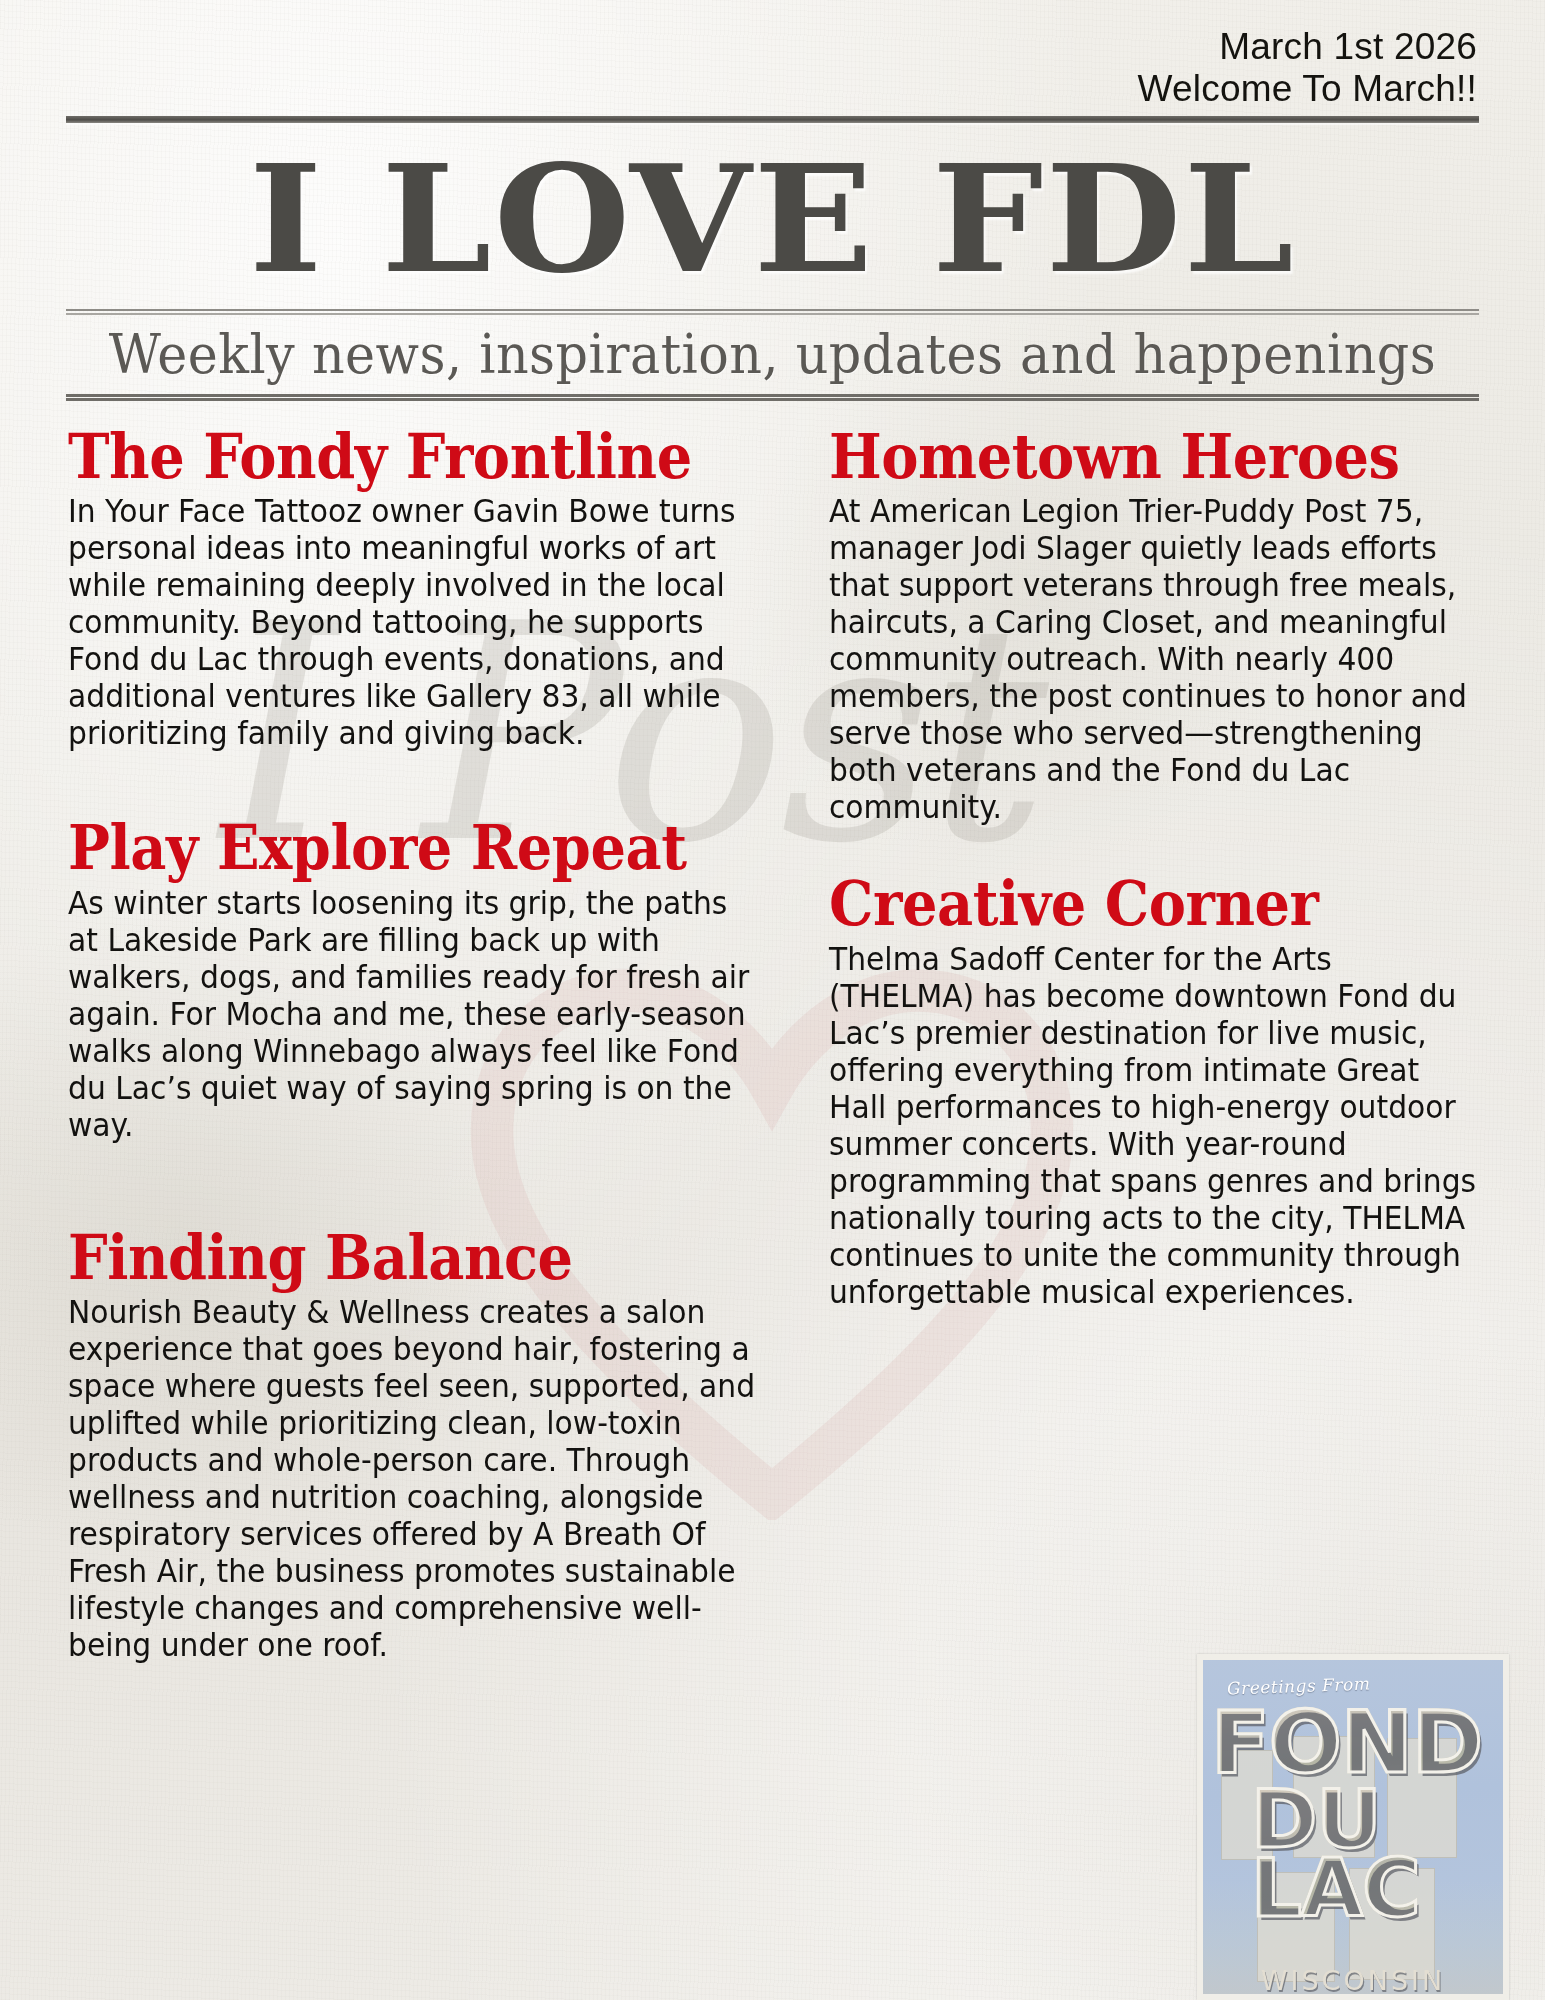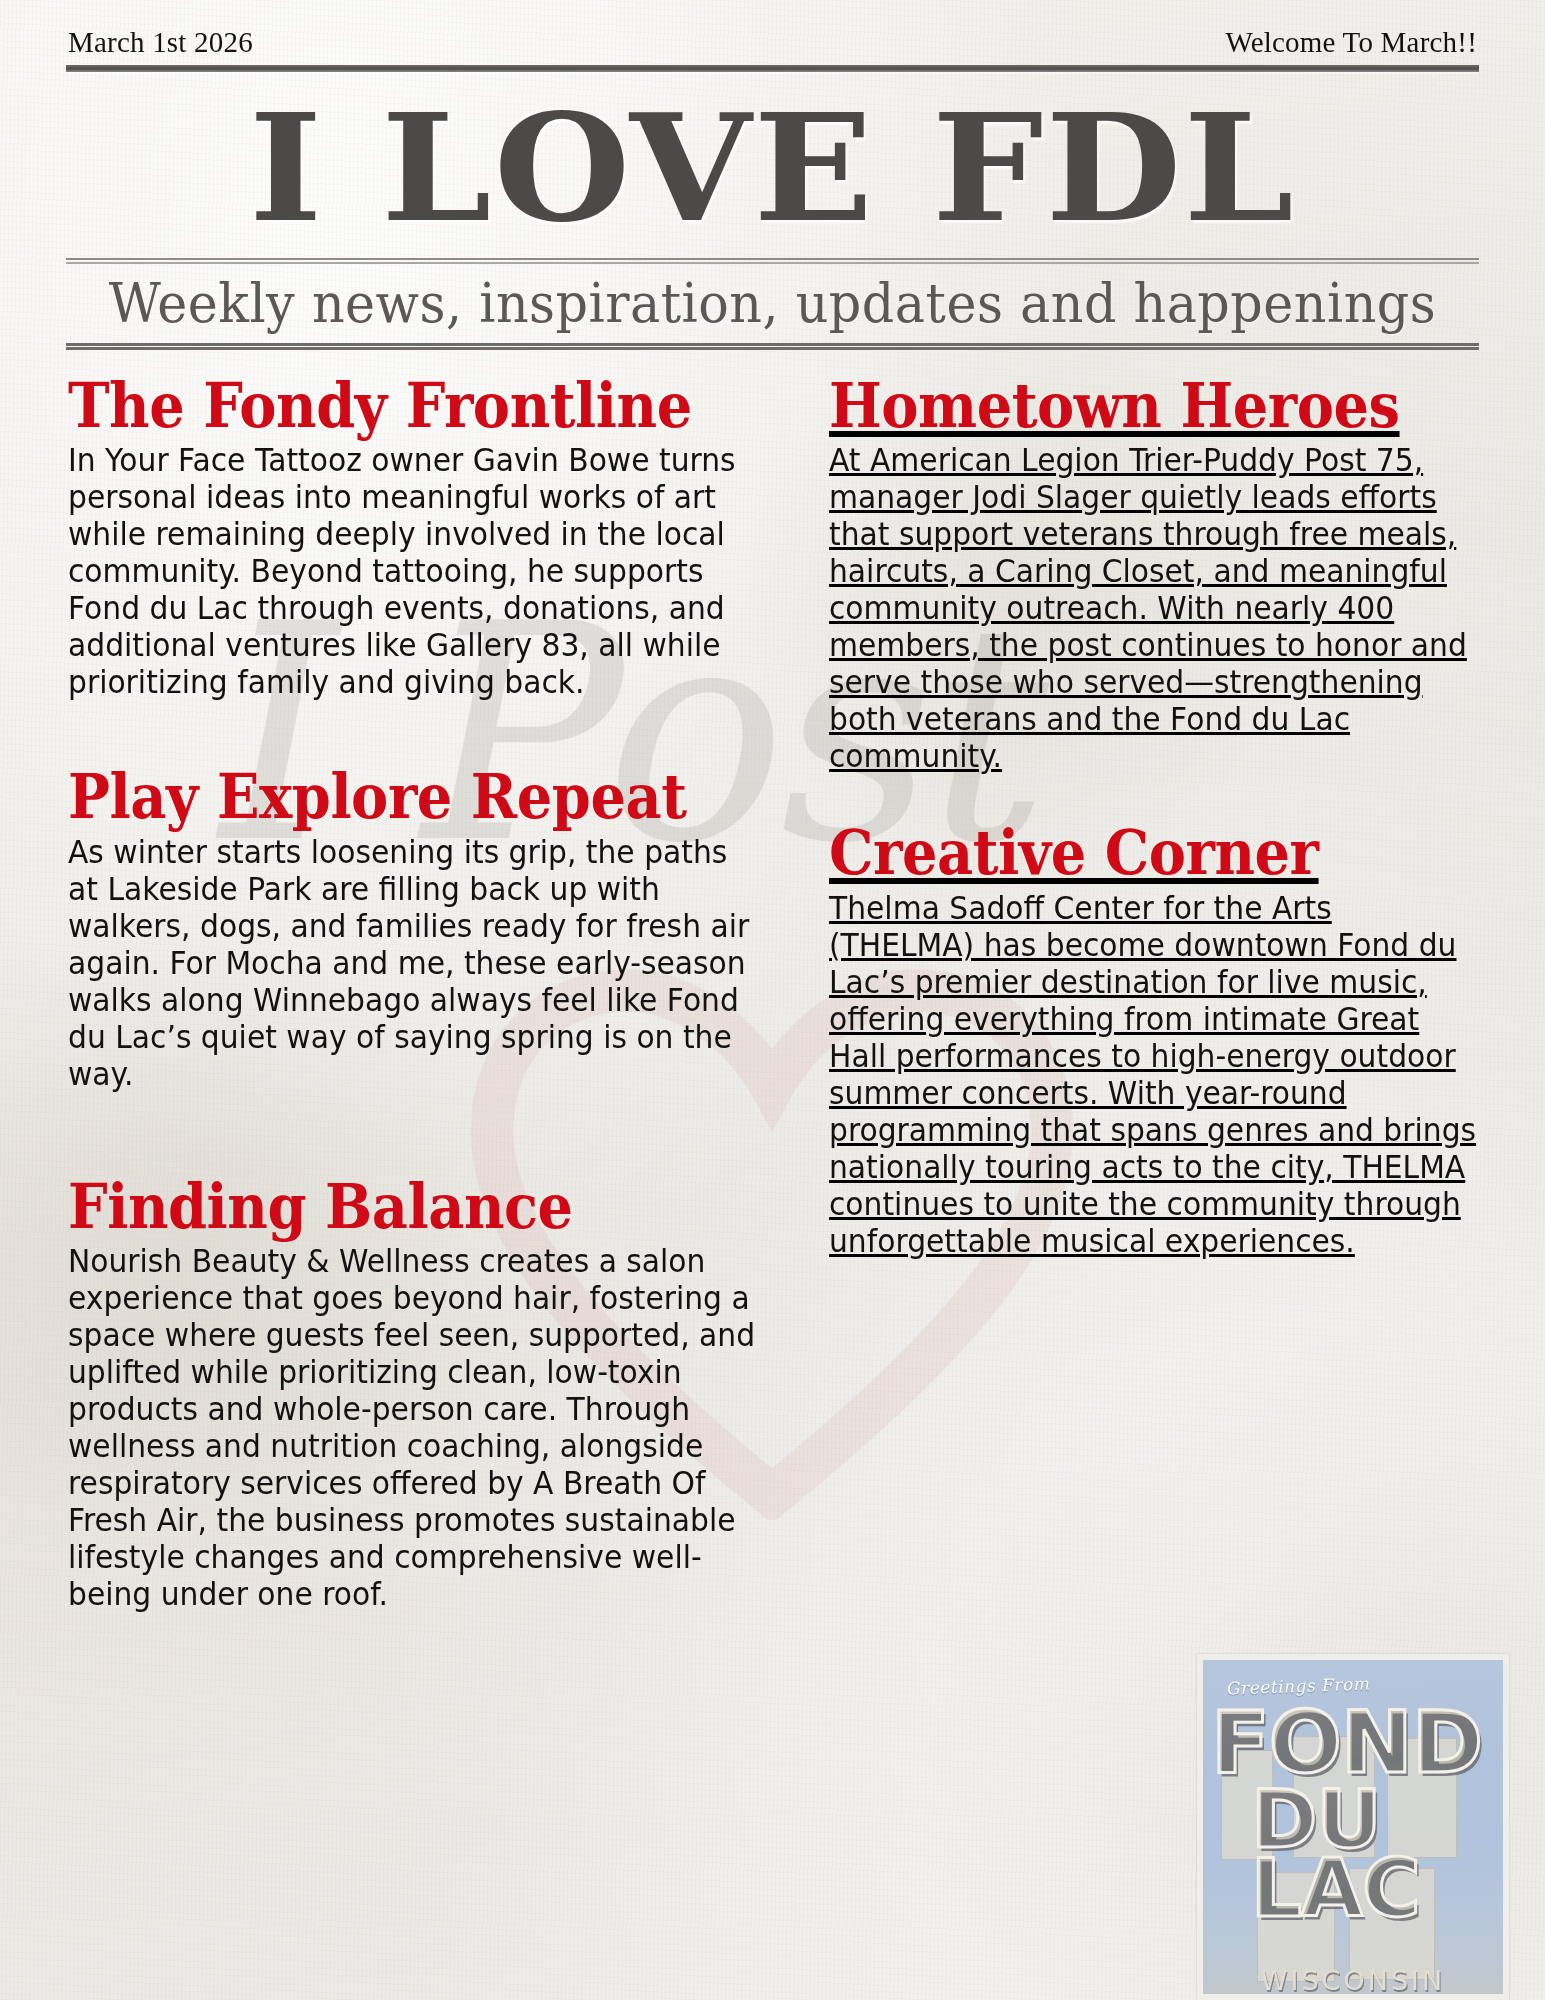--- a/index.html
+++ b/index.html
@@ -73,25 +73,26 @@
   
   .page {
     position: absolute;
     inset: 0;
     padding: 26px 46px 0 46px;
   }
 
   
   .topbar {
     display:flex; justify-content:space-between; align-items:flex-end;
-    font-family: Liberation Serif, serif;
-    font-size: 29px;
+    font-family: Liberation Sans, sans-serif;
+    font-size: 37px;
     color:#14130f;
     padding: 0 22px 6px 22px;
     letter-spacing: .2px;
+    flex-direction: column;
   }
   .rule-thick {
     height: 7px;
     background: linear-gradient(180deg,#6e6c67 0%, #4f4d49 55%, #8a8883 100%);
     margin: 0 20px;
     box-shadow: 0 2px 0 rgba(255,255,255,.55);
   }
   .masthead {
     text-align:center;
     font-family: "DejaVu Serif", serif;
@@ -128,21 +129,21 @@
   }
 
   
   .columns {
     position: relative;
     display: flex;
     gap: 68px;
     padding: 24px 22px 0 22px;
   }
   .col { width: 712px; position: relative; z-index: 3; }
-  .col-right { width: 712px; position: relative; z-index: 3; text-decoration: underline; }
+  .col-right { width: 712px; position: relative; z-index: 3; }
 
   .headline {
     font-family: "DejaVu Serif", serif;
     color: #cf0a16;
     font-size: 62px;
     line-height: 1.04;
     letter-spacing: -.5px;
     margin: 0 0 4px 0;
     transform: scaleX(.9);
     transform-origin: left center;

